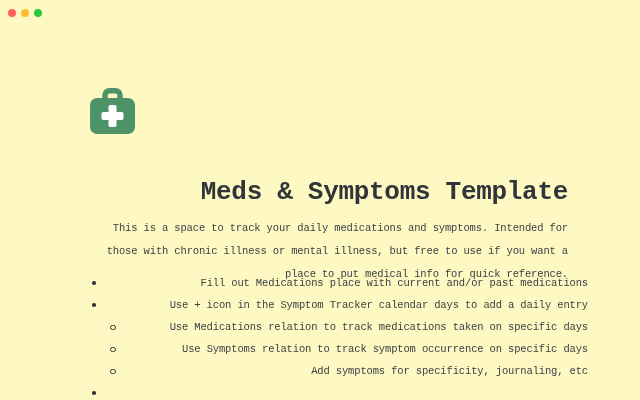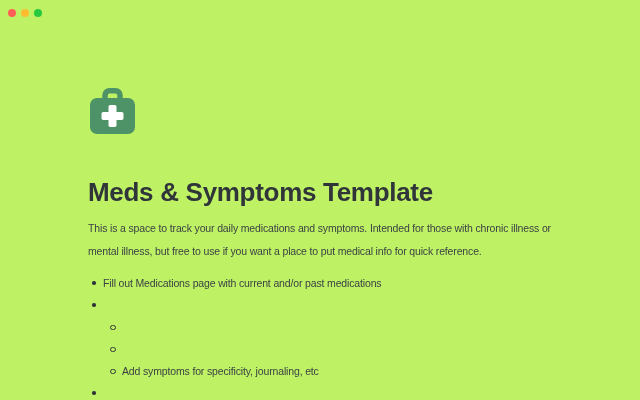--- a/index.html
+++ b/index.html
@@ -1,23 +1,24 @@
 <!DOCTYPE html>
 <html><head>
 <meta charset="utf-8">
 <style>
   html, body { margin: 0; padding: 0; background: #ffffff; }
   .screen {
     position: relative;
     width: 640px;
     height: 400px;
-    background: #bef264;
+    background: #fef9c3;
     overflow: hidden;
-    font-family: Liberation Sans, sans-serif;
+    font-family: Liberation Mono, monospace;
     color: #3c4145;
+    text-align: right;
   }
   
   .traffic-lights {
     position: absolute;
     left: 8px;
     top: 9px;
     display: flex;
     gap: 5px;
   }
   .tl-dot {
@@ -127,21 +128,21 @@
     <rect class="icon-cross" x="11.5" y="24" width="22" height="8" rx="1.8" fill="#ffffff"></rect>
     <rect class="icon-cross" x="18.5" y="17" width="8" height="22" rx="1.8" fill="#ffffff"></rect>
   </svg>
 
   <h1 class="page-title">Meds &amp; Symptoms Template</h1>
 
   <p class="page-desc">This is a space to track your daily medications and symptoms. Intended for those with chronic illness or mental illness, but free to use if you want a place to put medical info for quick reference.</p>
 
 
   <div class="instruction-list" id="instruction-list">
-      <div class="li level-1"><span class="marker"></span><span>Fill out Medications page with current and/or past medications</span></div>
-      <div class="li level-1"><span class="marker"></span></div>
-      <div class="li level-2"><span class="marker"></span></div>
-      <div class="li level-2"><span class="marker"></span></div>
+      <div class="li level-1"><span class="marker"></span><span>Fill out Medications place with current and/or past medications</span></div>
+      <div class="li level-1"><span class="marker"></span><span>Use + icon in the Symptom Tracker calendar days to add a daily entry</span></div>
+      <div class="li level-2"><span class="marker"></span><span>Use Medications relation to track medications taken on specific days</span></div>
+      <div class="li level-2"><span class="marker"></span><span>Use Symptoms relation to track symptom occurrence on specific days</span></div>
       <div class="li level-2"><span class="marker"></span><span>Add symptoms for specificity, journaling, etc</span></div>
       <div class="li level-1"><span class="marker"></span></div>
     </div>
 
 </div>
 
 </body></html>

